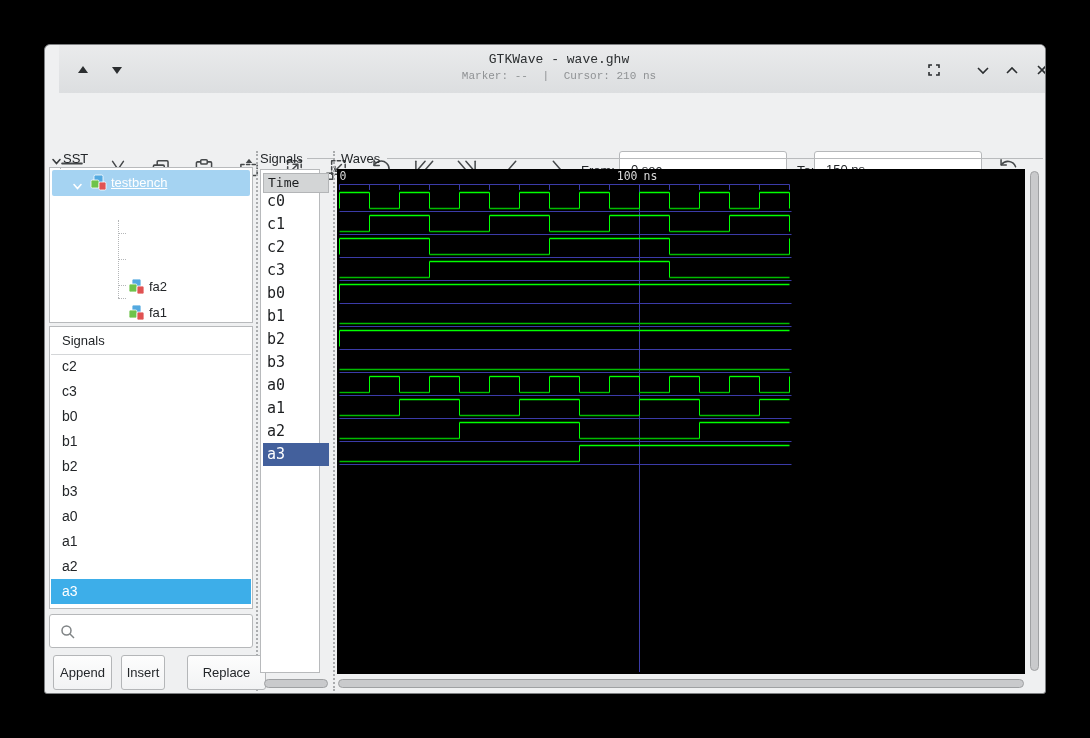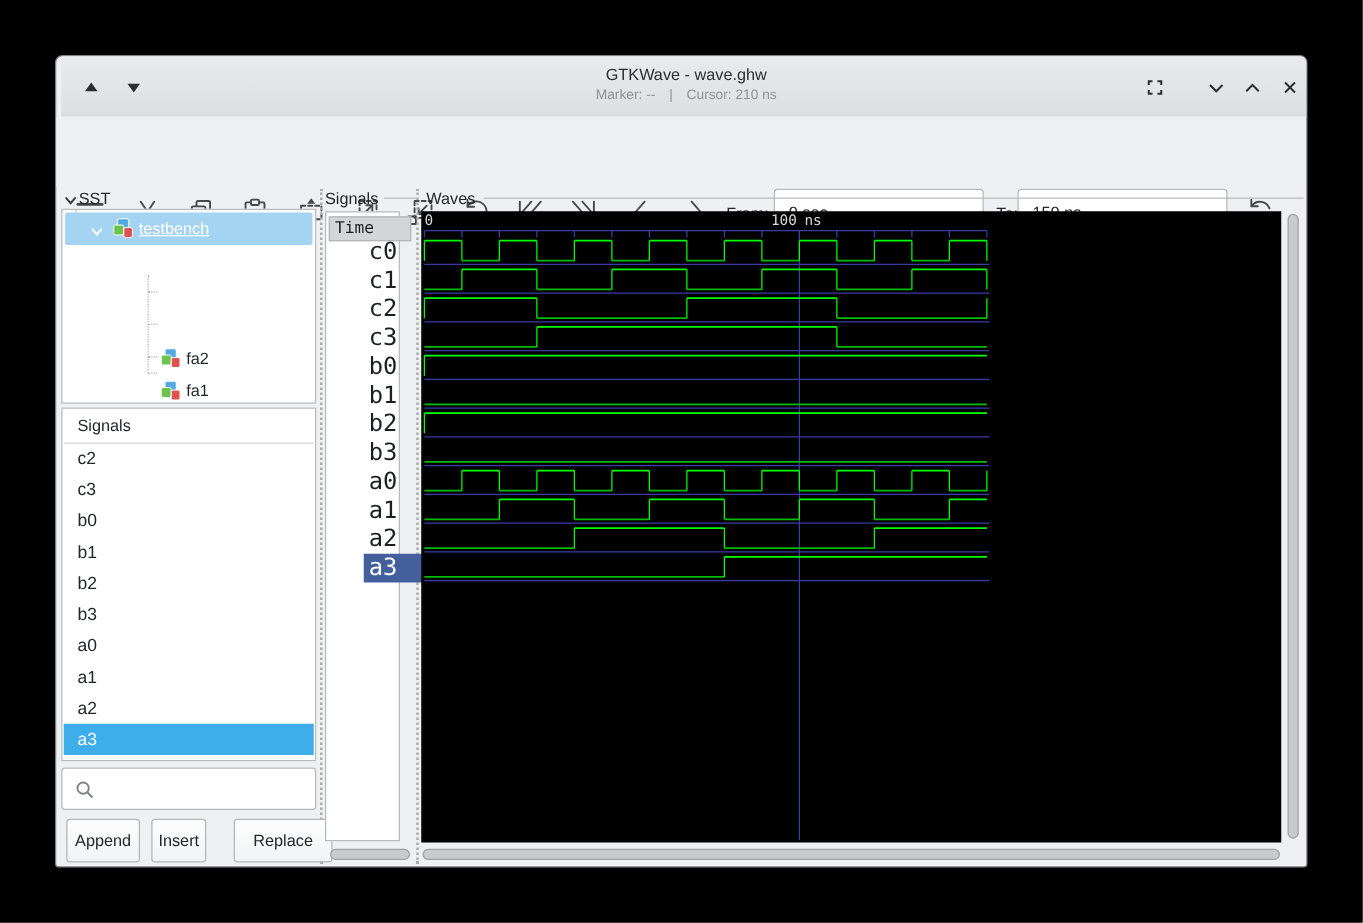--- a/index.html
+++ b/index.html
@@ -1,21 +1,21 @@
 <!DOCTYPE html>
 <html><head>
 <meta charset="utf-8">
 <style>
   html,body{margin:0;padding:0;background:#000;width:1090px;height:738px;overflow:hidden;
     font-family:"Liberation Sans",sans-serif;-webkit-font-smoothing:antialiased;}
   .window{position:absolute;left:44px;top:44px;width:1002px;height:650px;background:#eff0f1;
     border-radius:6px 6px 3px 3px;overflow:hidden;border:1px solid #7e8082;box-sizing:border-box;}
   
-  .titlebar{position:absolute;left:4px;top:0;width:100%;height:48px;
-    background:linear-gradient(#eaebec,#dcdee0);border-bottom:1px solid #bfc1c3;}
+  .titlebar{position:absolute;left:14px;top:0;width:100%;height:48px;
+    background:linear-gradient(#eaebec,#dcdee0);border-bottom:1px solid #bfc1c3;font-family:Liberation Mono, monospace;}
   .tb-title{position:absolute;left:0;right:0;top:7px;text-align:center;font-size:13px;color:#2b2e30;}
   .tb-sub{position:absolute;left:0;right:0;top:25px;text-align:center;font-size:11px;color:#8f9294;}
   .tb-sub span{margin:0 4px;}
   .tb-btn{position:absolute;top:17px;width:16px;height:16px;cursor:pointer;}
   
   .toolbar{position:absolute;left:0;top:48px;width:100%;height:56px;background:#eff0f1;}
   .tool{position:absolute;top:64px;width:26px;height:26px;cursor:pointer;}
   .tool svg{width:26px;height:26px;stroke:#45484a;fill:none;stroke-width:1.4;stroke-linecap:round;stroke-linejoin:round;}
   .fieldlabel{position:absolute;top:70px;font-size:13px;color:#232629;}
   .entry{position:absolute;top:58px;height:37px;width:168px;background:#fff;border:1px solid #b6b8ba;
@@ -45,21 +45,21 @@
     border:1px solid #b6b8ba;border-radius:3px;box-sizing:border-box;cursor:text;}
   .btn{position:absolute;top:610px;height:35px;background:linear-gradient(#fdfdfd,#f2f3f4);
     border:1px solid #b4b6b8;border-radius:3px;box-sizing:border-box;font-size:13px;color:#232629;
     text-align:center;line-height:33px;cursor:pointer;}
   
   .sigbox{position:absolute;left:215px;top:124px;width:60px;height:504px;}
   .timehdr{position:absolute;left:2px;top:3px;width:66px;height:20px;background:#d3d5d6;
     border:1px solid #b3b5b7;box-sizing:border-box;font-family:"DejaVu Sans Mono",monospace;
     font-size:13px;line-height:18px;padding-left:4px;color:#1c1e20;}
   .signame{position:absolute;left:2px;width:66px;height:23px;font-family:"DejaVu Sans Mono",monospace;
-    font-size:19px;line-height:23px;padding-left:4px;color:#1c1e20;box-sizing:border-box;cursor:pointer;margin-left:28px;}
+    font-size:15px;line-height:23px;padding-left:4px;color:#1c1e20;box-sizing:border-box;cursor:pointer;}
   .signame.sel{background:#43609c;color:#fff;}
   
   .canvas{position:absolute;left:292px;top:124px;width:688px;height:505px;background:#000;cursor:crosshair;}
   .vscroll{position:absolute;left:984px;top:124px;width:12px;height:505px;}
   .vscroll .thumb{position:absolute;left:1px;top:2px;width:9px;height:500px;background:#c9cacc;
     border:1px solid #9fa1a3;border-radius:5px;box-sizing:border-box;cursor:pointer;}
   .hscroll{position:absolute;top:633px;height:12px;}
   .hscroll .thumb{position:absolute;left:1px;top:1px;right:1px;height:9px;background:#c9cacc;
     border:1px solid #9fa1a3;border-radius:5px;box-sizing:border-box;cursor:pointer;}
 </style>

